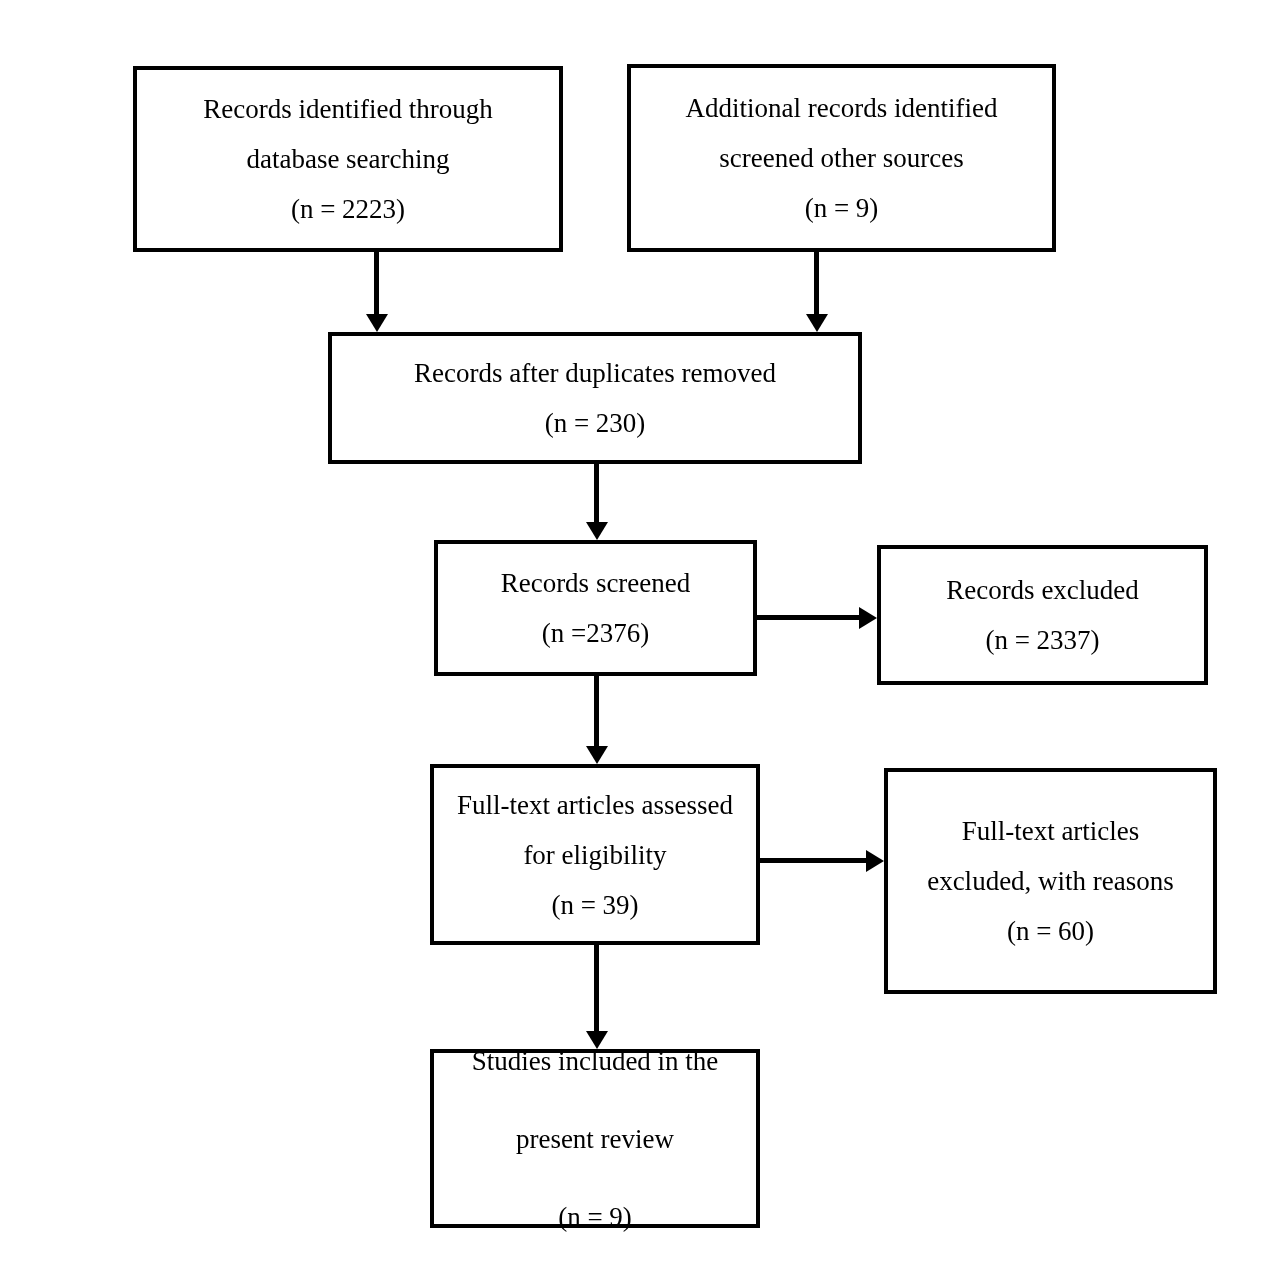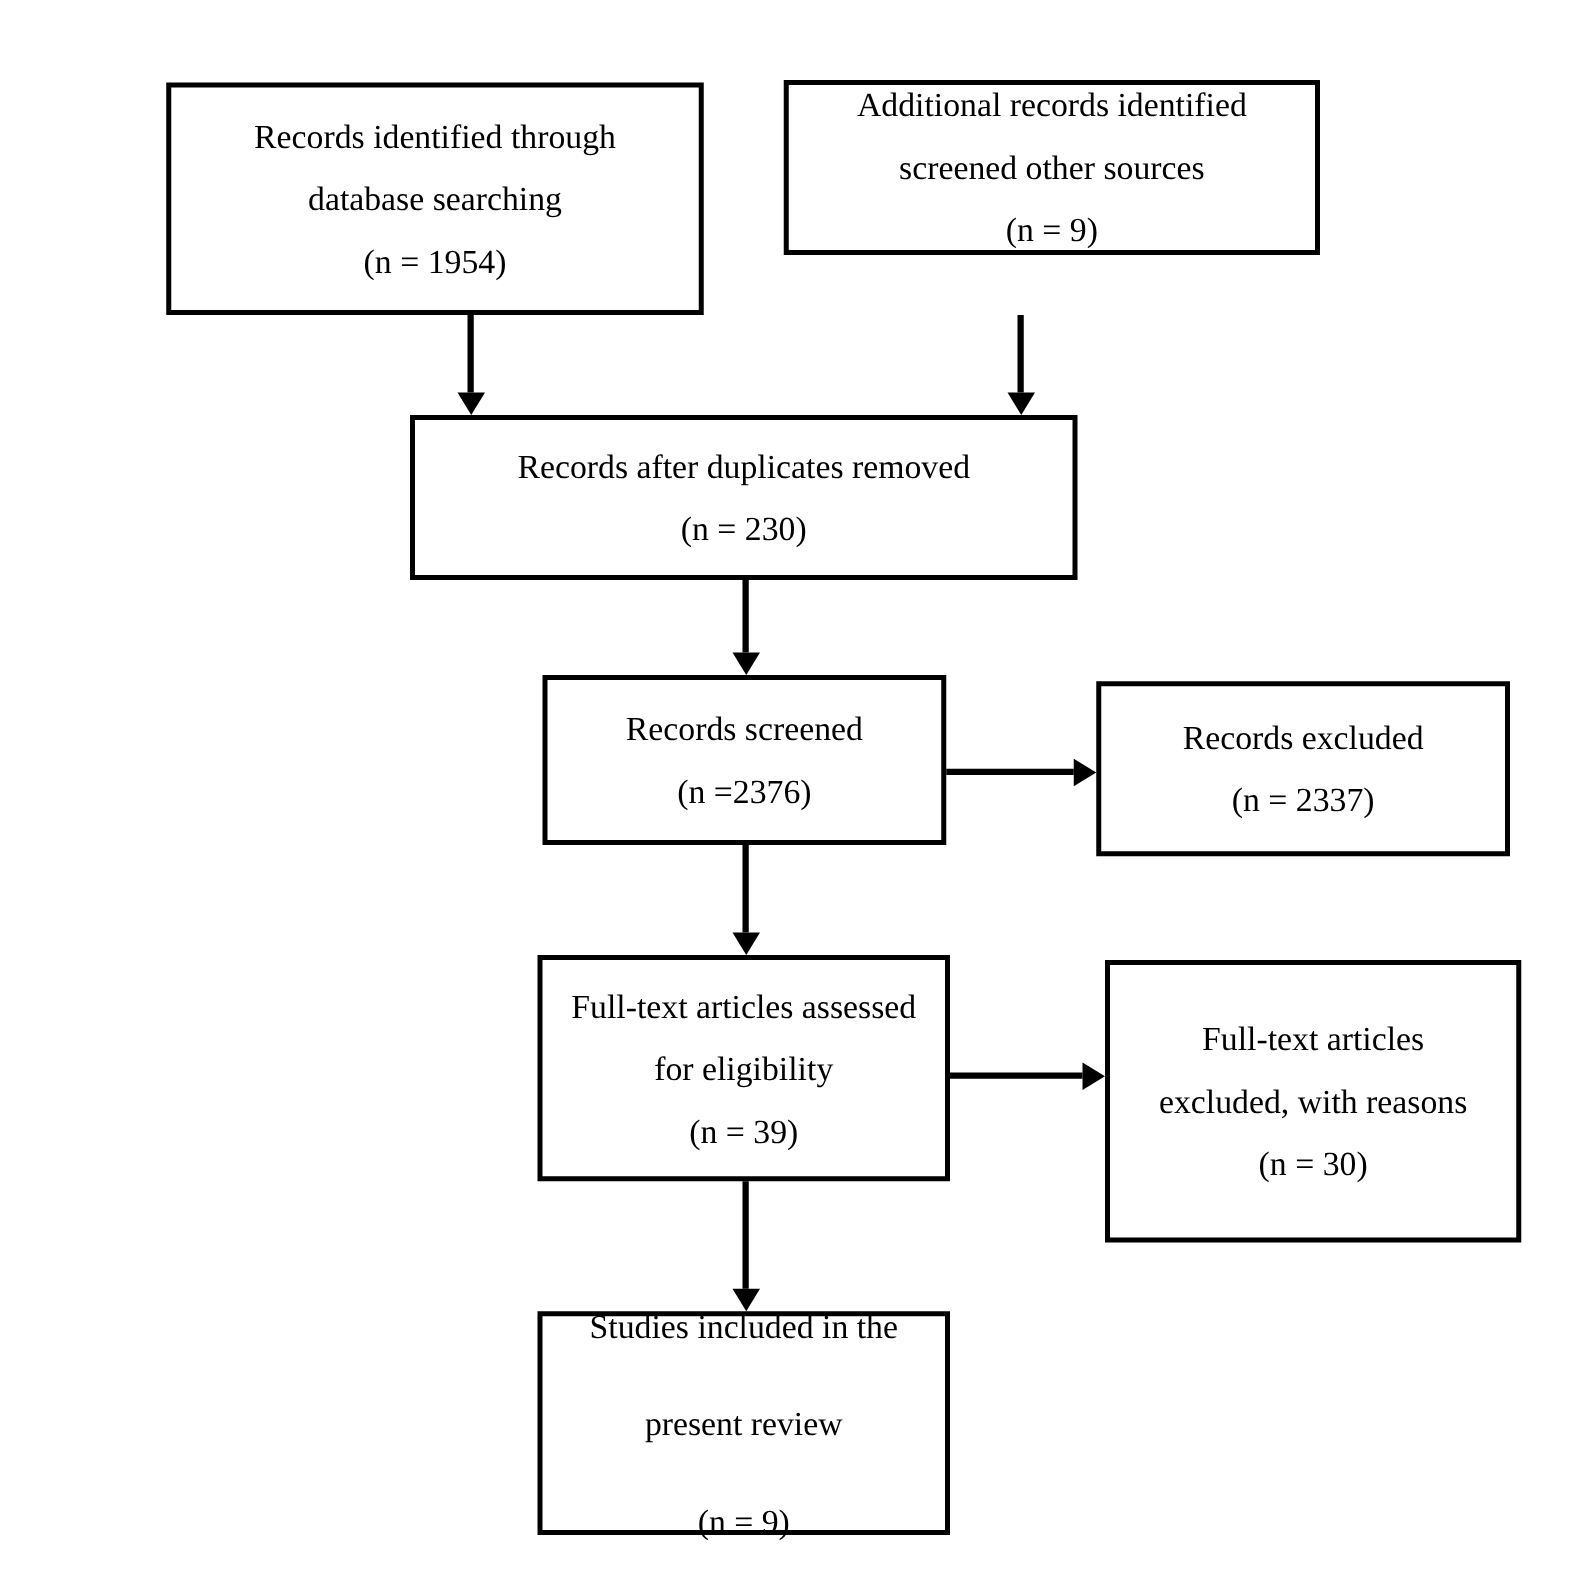--- a/index.html
+++ b/index.html
@@ -70,24 +70,24 @@
   }
 </style>
 </head>
 <body>
 
 <div class="canvas">
 
   <div class="box" style="left:133px; top:66px; width:430px; height:186px;">
     <div class="line">Records identified through</div>
     <div class="line">database searching</div>
-    <div class="line">(n = 1954)</div>
+    <div class="line">(n = 2223)</div>
   </div>
 
-  <div class="box" style="left:627px; top:64px; width:429px; height:140px;">
+  <div class="box" style="left:627px; top:64px; width:429px; height:188px;">
     <div class="line">Additional records identified</div>
     <div class="line">screened other sources</div>
     <div class="line">(n = 9)</div>
   </div>
 
   <div class="varrow" style="left:374px; top:252px; height:62px;"></div>
   <div class="varrow" style="left:814px; top:252px; height:62px;"></div>
 
   <div class="box" style="left:328px; top:332px; width:534px; height:132px;">
     <div class="line">Records after duplicates removed</div>
@@ -114,21 +114,21 @@
     <div class="line">Full-text articles assessed</div>
     <div class="line">for eligibility</div>
     <div class="line">(n = 39)</div>
   </div>
 
   <div class="harrow" style="left:760px; top:858px; width:106px;"></div>
 
   <div class="box" style="left:884px; top:768px; width:333px; height:226px;">
     <div class="line">Full-text articles</div>
     <div class="line">excluded, with reasons</div>
-    <div class="line">(n = 30)</div>
+    <div class="line">(n = 60)</div>
   </div>
 
   <div class="varrow" style="left:594px; top:945px; height:86px;"></div>
 
   <div class="box" style="left:430px; top:1049px; width:330px; height:179px;gap:28px;">
     <div class="line">Studies included in the</div>
     <div class="line">present review</div>
     <div class="line">(n = 9)</div>
   </div>
 

